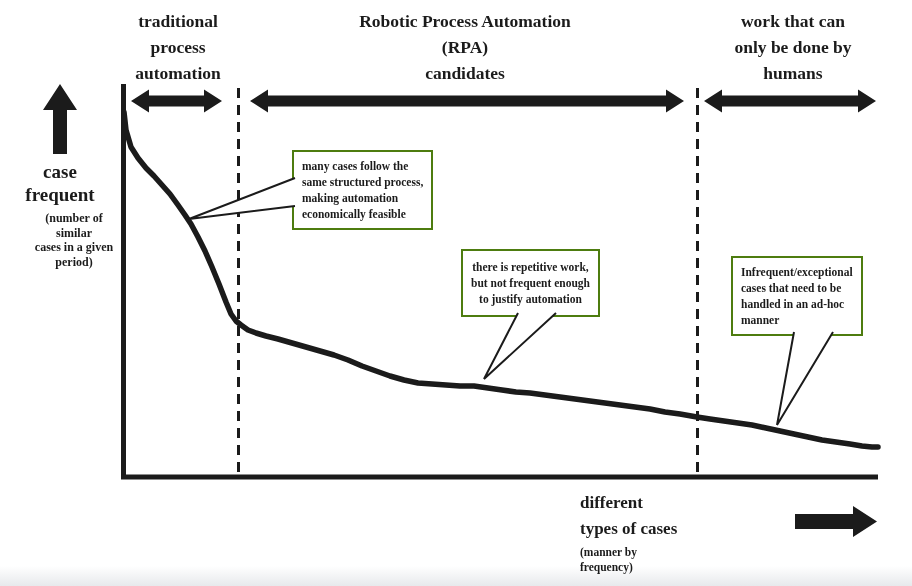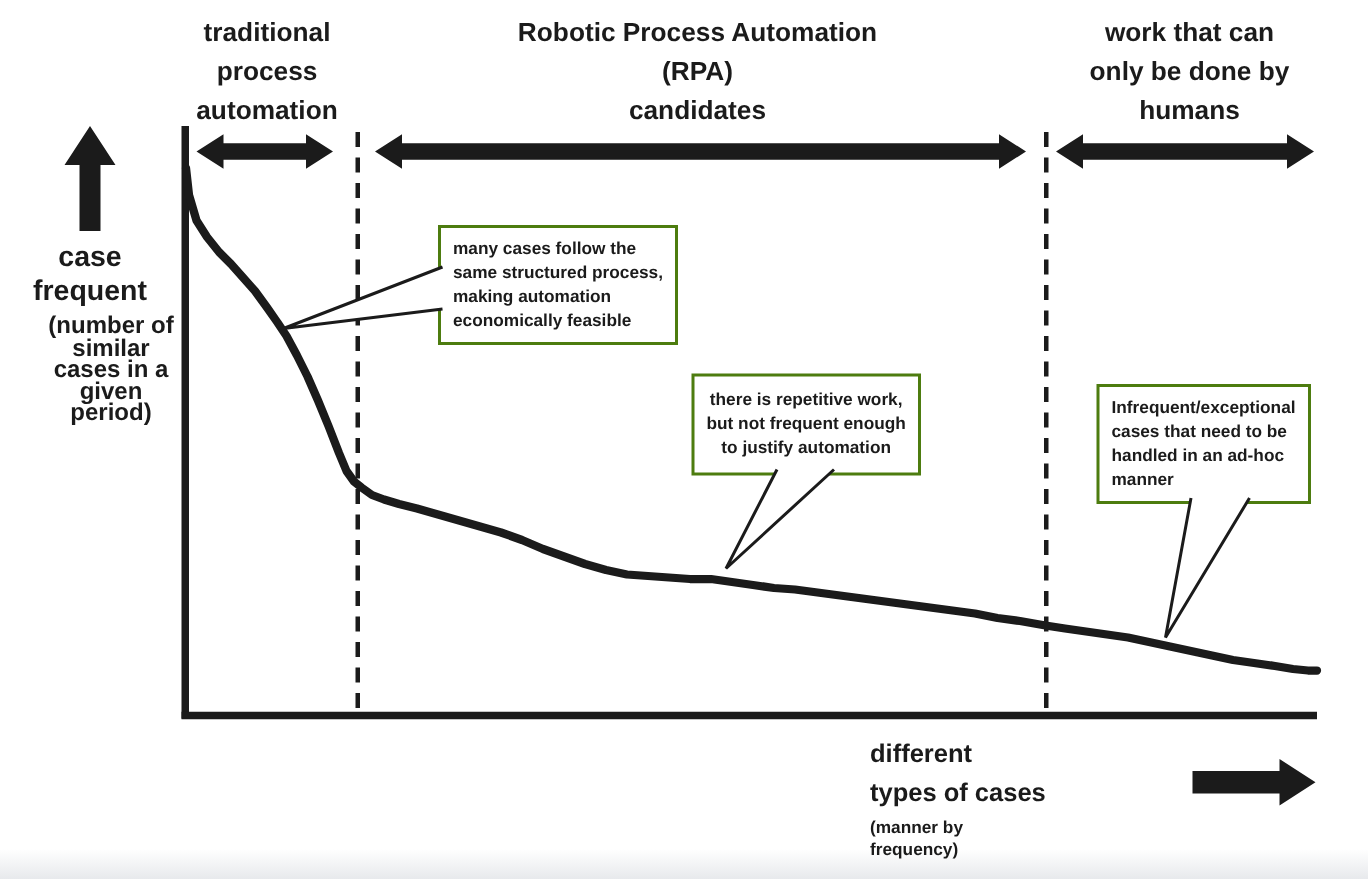--- a/index.html
+++ b/index.html
@@ -1,21 +1,21 @@
 <!DOCTYPE html>
 <html><head>
 <meta charset="utf-8">
 <style>
   html, body { margin: 0; padding: 0; background: #ffffff; }
   .canvas {
     position: relative;
     width: 912px;
     height: 586px;
     background: #ffffff;
-    font-family: Liberation Sans, sans-serif;
+    font-family: Liberation Serif, serif;
     color: #1b1b1b;
     overflow: hidden;
   }
   .layer-svg {
     position: absolute;
     left: 0; top: 0;
     pointer-events: none;
   }
   .svg-base { z-index: 1; }
   .svg-pointers { z-index: 4; }
@@ -48,21 +48,21 @@
   }
   .y-label .title {
     font-weight: bold;
     font-size: 19px;
     line-height: 23px;
     white-space: pre-line;
   }
   .y-label .subtitle {
     margin-top: 5px;
     font-weight: bold;
-    font-size: 16px;
+    font-size: 12px;
     line-height: 14.5px;
     white-space: pre-line;
     padding-left: 28px;
   }
   .x-label {
     position: absolute;
     left: 580px; top: 490px;
     width: 200px;
     z-index: 2;
   }

